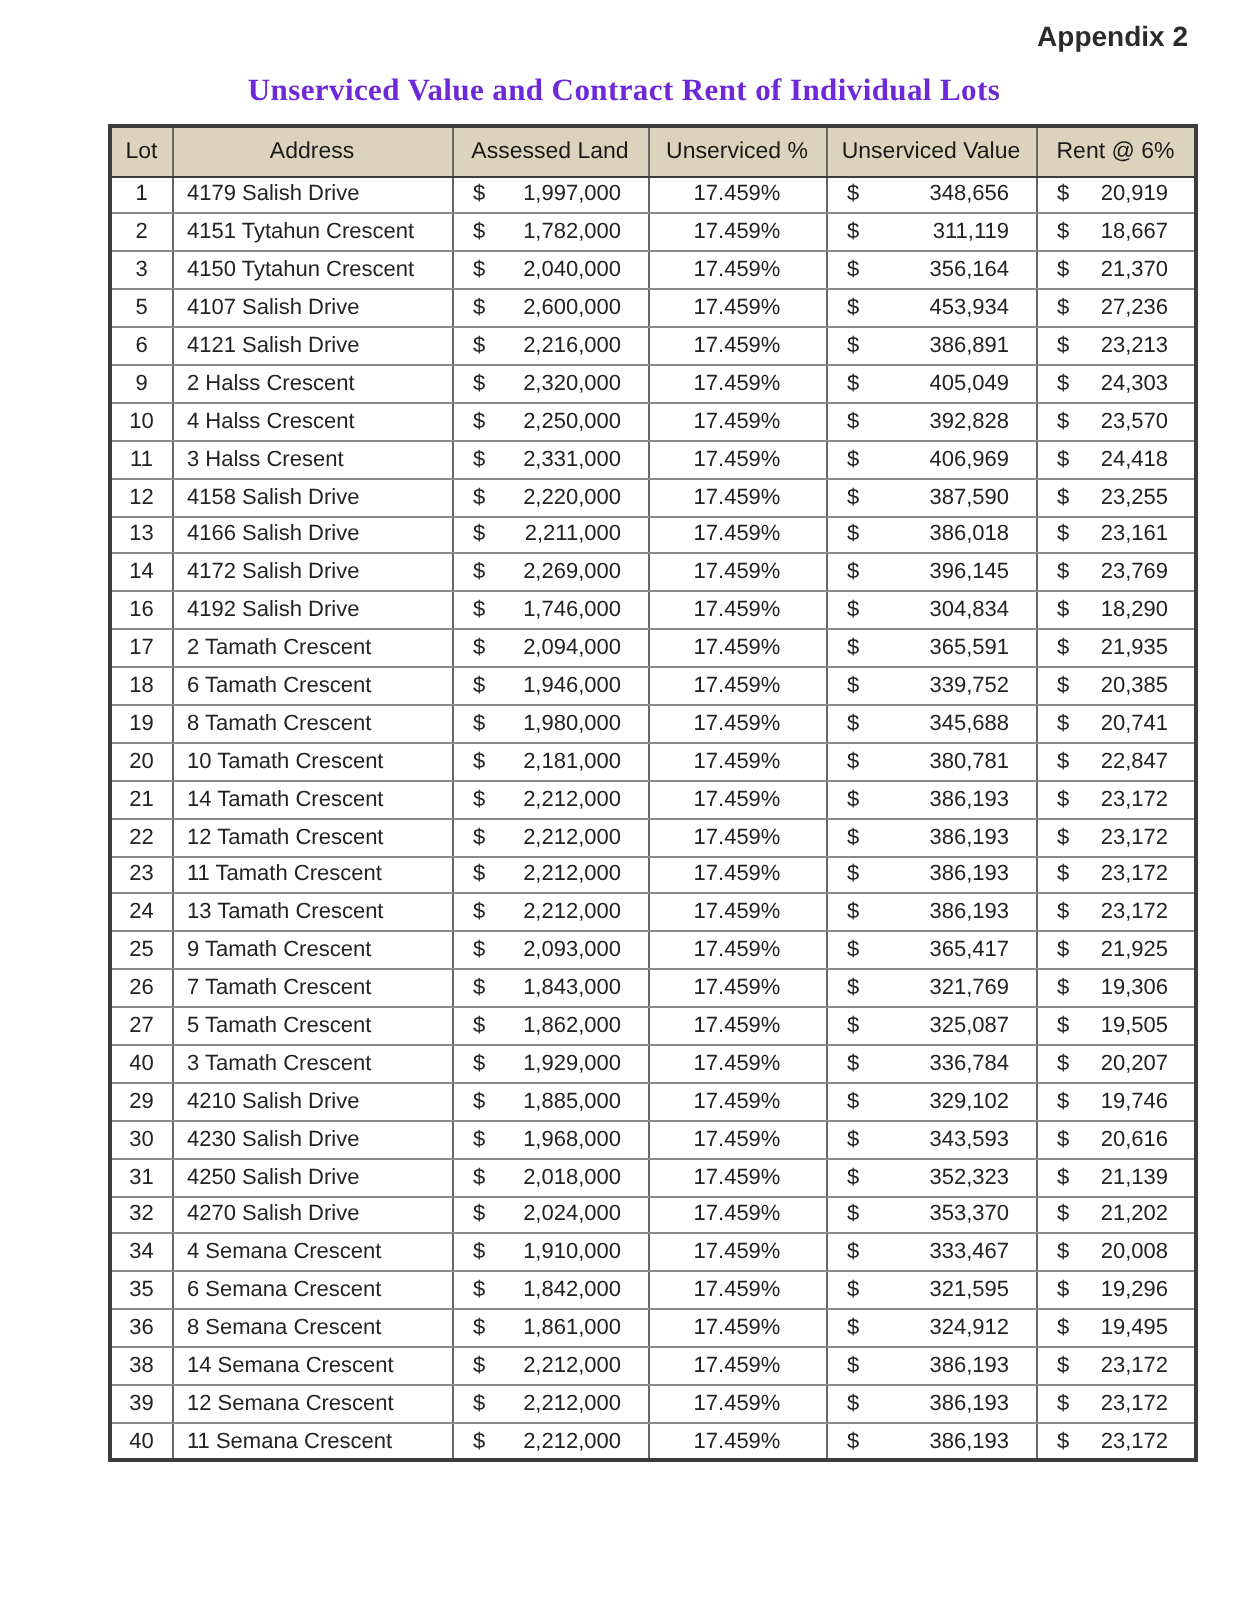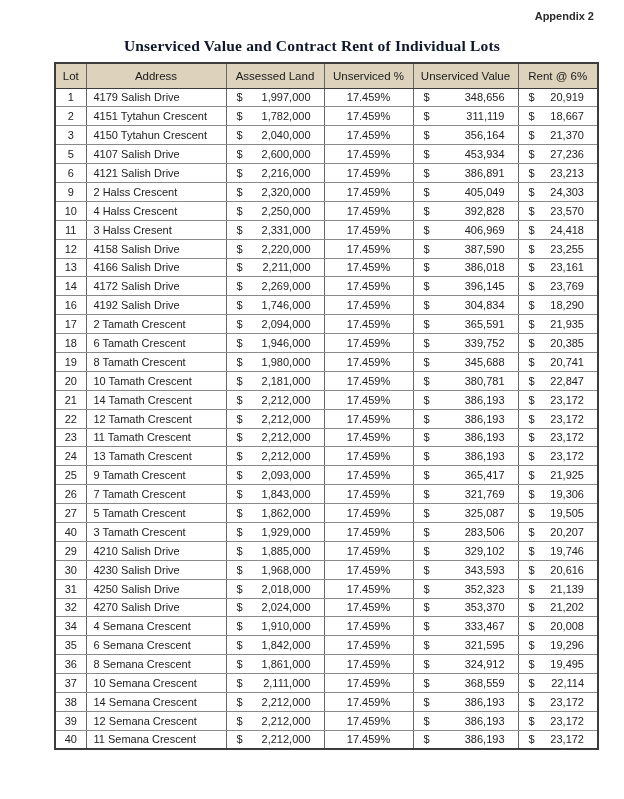--- a/index.html
+++ b/index.html
@@ -8,34 +8,34 @@
     background: #ffffff;
     font-family: "Liberation Sans", "DejaVu Sans", sans-serif;
     color: #1c1c1c;
     position: relative;
     overflow: hidden;
   }
   .appendix {
     position: absolute;
     top: 10px;
     right: 30px;
-    font-size: 11px;
+    font-size: 14px;
     font-weight: bold;
     color: #2b2b2b;
   }
   .title {
     position: absolute;
     top: 37px;
     left: 0;
     width: 624px;
     text-align: center;
     font-family: "Liberation Serif", "DejaVu Serif", serif;
     font-weight: bold;
     font-size: 15.5px;
-    color: #0f172a;
+    color: #6d28d9;
     letter-spacing: 0.2px;
   }
   table.lots {
     position: absolute;
     top: 62px;
     left: 54px;
     width: 543px;
     border-collapse: collapse;
     table-layout: fixed;
     border: 2px solid #3c3c3c;
@@ -520,21 +520,21 @@
         <tr>
           <td class="c-lot">40</td>
           <td class="c-addr">3 Tamath Crescent</td>
           <td class="c-money">
             <span class="cur">$</span>
             <span class="amt">1,929,000</span>
           </td>
           <td class="c-pct">17.459%</td>
           <td class="c-money">
             <span class="cur">$</span>
-            <span class="amt">283,506</span>
+            <span class="amt">336,784</span>
           </td>
           <td class="c-money">
             <span class="cur">$</span>
             <span class="amt">20,207</span>
           </td>
         </tr>
 
         <tr>
           <td class="c-lot">29</td>
           <td class="c-addr">4210 Salish Drive</td>
@@ -655,37 +655,20 @@
           <td class="c-money">
             <span class="cur">$</span>
             <span class="amt">324,912</span>
           </td>
           <td class="c-money">
             <span class="cur">$</span>
             <span class="amt">19,495</span>
           </td>
         </tr>
 
-        <tr>
-          <td class="c-lot">37</td>
-          <td class="c-addr">10 Semana Crescent</td>
-          <td class="c-money">
-            <span class="cur">$</span>
-            <span class="amt">2,111,000</span>
-          </td>
-          <td class="c-pct">17.459%</td>
-          <td class="c-money">
-            <span class="cur">$</span>
-            <span class="amt">368,559</span>
-          </td>
-          <td class="c-money">
-            <span class="cur">$</span>
-            <span class="amt">22,114</span>
-          </td>
-        </tr>
 
         <tr>
           <td class="c-lot">38</td>
           <td class="c-addr">14 Semana Crescent</td>
           <td class="c-money">
             <span class="cur">$</span>
             <span class="amt">2,212,000</span>
           </td>
           <td class="c-pct">17.459%</td>
           <td class="c-money">

